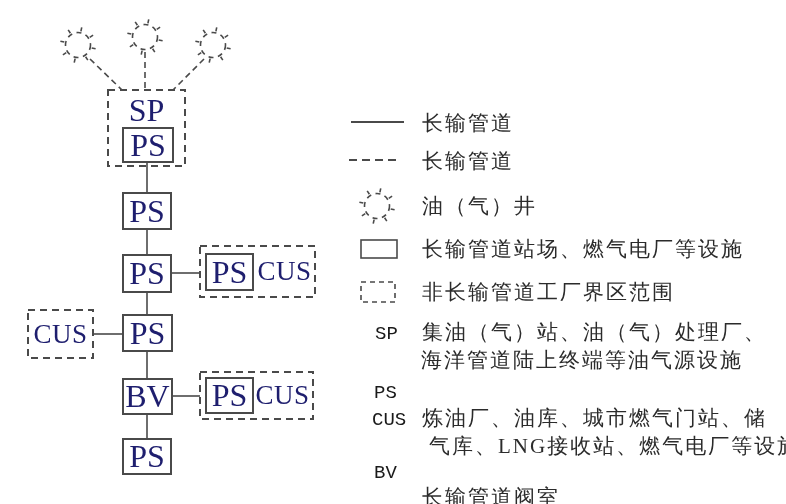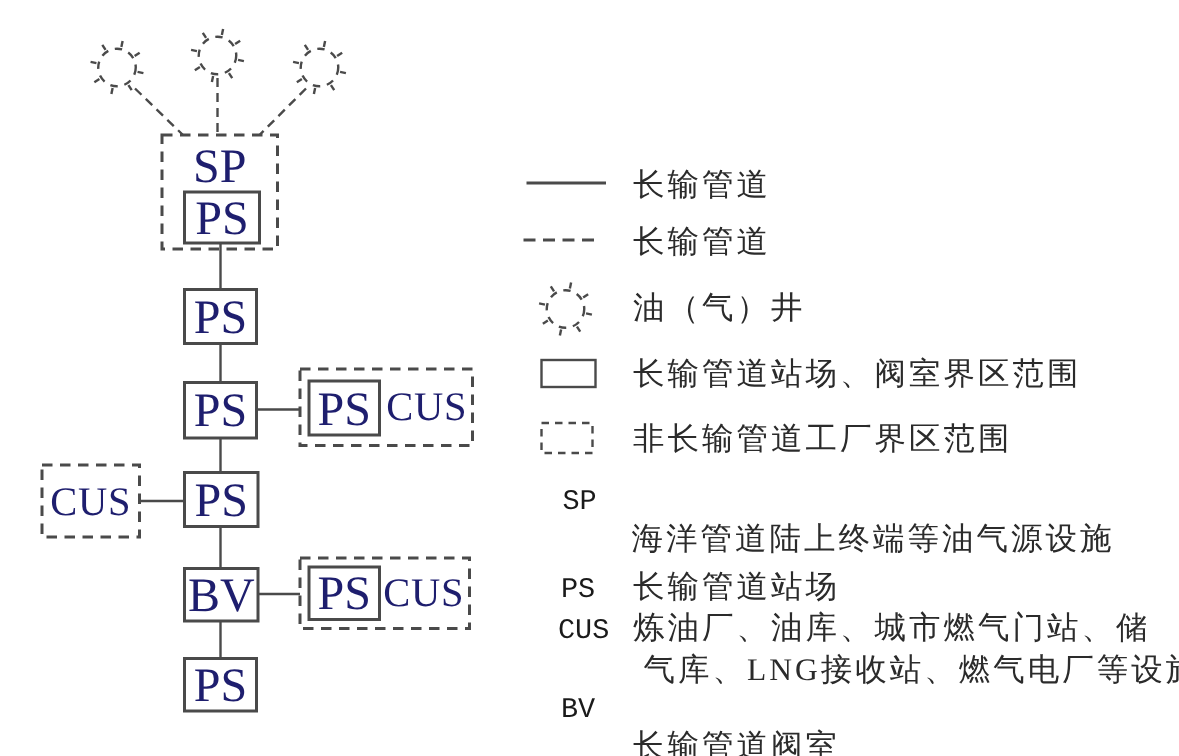--- a/index.html
+++ b/index.html
@@ -136,28 +136,28 @@
   <div class="node-label lbl-cus" style="left:254px; top:246px; width:61px; height:51px;">CUS</div>
 
   <div class="node-label lbl-cus" style="left:28px; top:310px; width:65px; height:48px;">CUS</div>
 
   <div class="node-label lbl-2" style="left:206px; top:378px; width:47px; height:35px;">PS</div>
   <div class="node-label lbl-cus" style="left:252px; top:372px; width:61px; height:47px;">CUS</div>
 
   <div class="legend-text" style="left:422px; top:111px;">长输管道</div>
   <div class="legend-text" style="left:422px; top:149px;">长输管道</div>
   <div class="legend-text" style="left:422px; top:196px;font-family:Liberation Mono, monospace;">油（气）井</div>
-  <div class="legend-text" style="left:422px; top:237px;">长输管道站场、阀室界区范围</div>
+  <div class="legend-text" style="left:422px; top:237px;">长输管道站场、燃气电厂等设施</div>
   <div class="legend-text" style="left:422px; top:280px;">非长输管道工厂界区范围</div>
 
   <div class="legend-abbr" style="left:375px; top:322px;">SP</div>
+  <div class="legend-text" style="left:422px; top:320px;">集油（气）站、油（气）处理厂、</div>
   <div class="legend-text" style="left:421px; top:350px;font-family:Liberation Mono, monospace;">海洋管道陆上终端等油气源设施</div>
 
   <div class="legend-abbr" style="left:374px; top:381px;">PS</div>
-  <div class="legend-text" style="left:422px; top:379px;">长输管道站场</div>
 
   <div class="legend-abbr" style="left:372px; top:408px;">CUS</div>
   <div class="legend-text" style="left:422px; top:406px;">炼油厂、油库、城市燃气门站、储</div>
   <div class="legend-text" style="left:429px; top:434px;">气库、LNG接收站、燃气电厂等设施</div>
 
   <div class="legend-abbr" style="left:374px; top:461px;">BV</div>
   <div class="legend-text" style="left:422px; top:485px;">长输管道阀室</div>
 
 </div>
 

